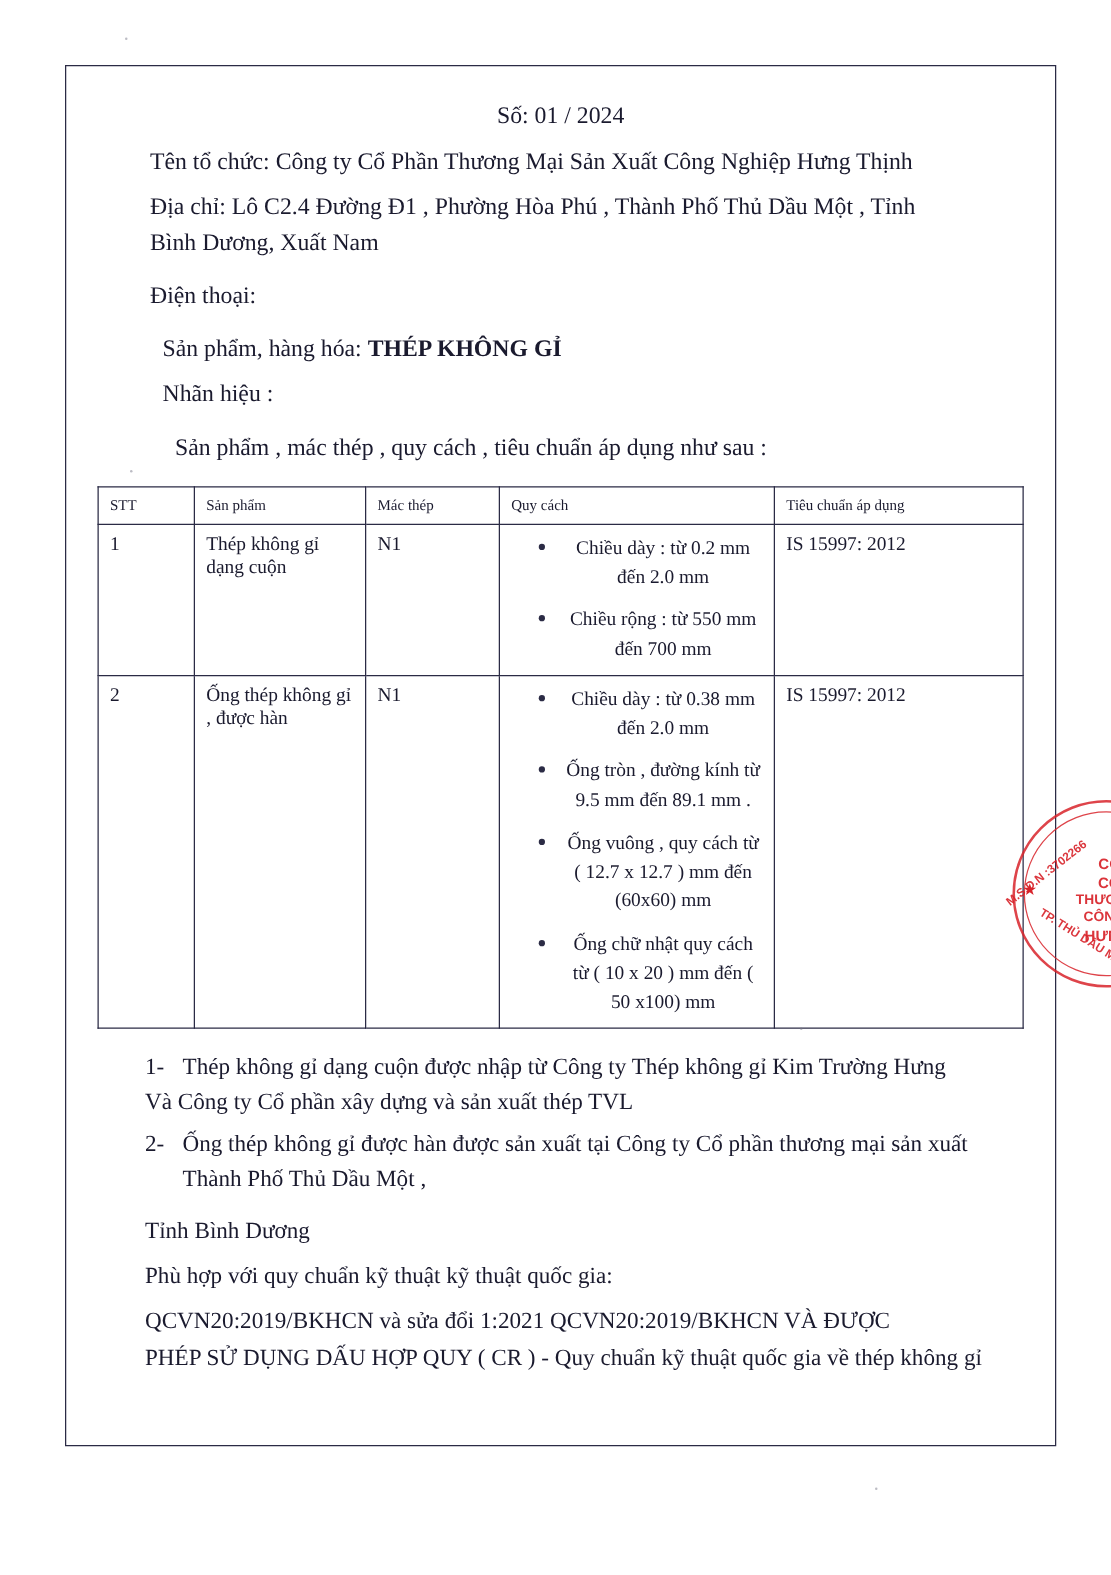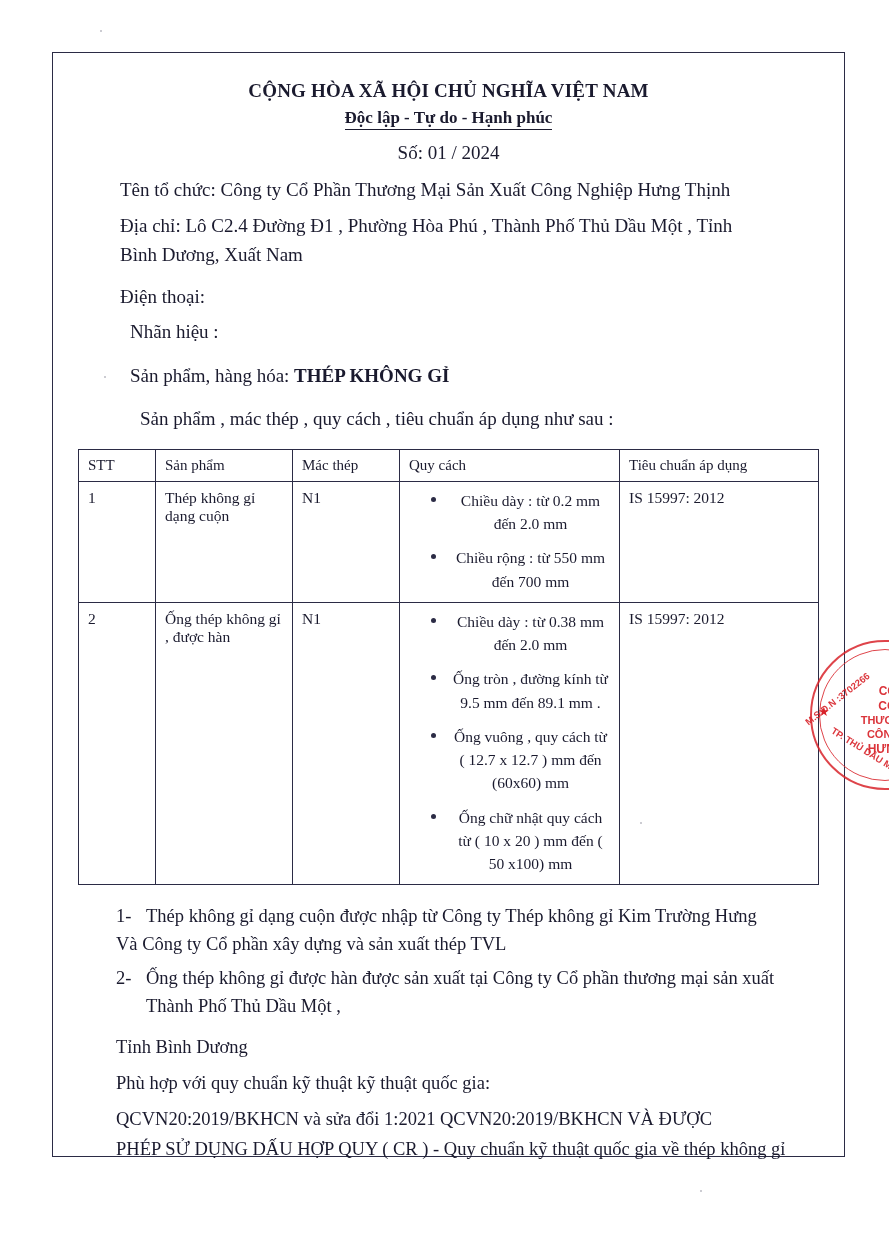--- a/index.html
+++ b/index.html
@@ -80,21 +80,21 @@
     font-size: 15.5px;
   }
   table.spec th, table.spec td {
     border: 1px solid #2b2b45;
     padding: 7px 9px;
     vertical-align: top;
     text-align: left;
     font-weight: normal;
   }
   table.spec th {
-    font-size: 15px;
+    font-size: 12px;
     margin-top: 32px;
   }
   .col-stt { width: 58px; text-align: center; }
   .col-sp { width: 118px; }
   .col-mac { width: 88px; text-align: center; }
   .col-qc { width: auto; }
   .col-tc { width: 180px; }
   td.center-cell { text-align: center; }
   .just { text-align: justify; }
   ul.bullets {
@@ -226,37 +226,33 @@
 </style>
 </head>
 <body>
 
 <div class="page">
 
   <div class="doc-border"></div>
 
   <div class="content">
 
-    <div class="center">
-      <div class="national-title">CỘNG HÒA XÃ HỘI CHỦ NGHĨA VIỆT NAM</div>
-      <div><span class="national-sub">Độc lập - Tự do - Hạnh phúc</span></div>
-    </div>
 
     <div class="center doc-number">Số: 01 / 2024</div>
 
     <div class="para indent-1">Tên tổ chức: Công ty Cổ Phần Thương Mại Sản Xuất Công Nghiệp Hưng Thịnh</div>
     <div class="para indent-1" style="margin-top:8px;">Địa chỉ: Lô C2.4 Đường Đ1 , Phường Hòa Phú , Thành Phố Thủ Dầu Một , Tỉnh</div>
     <div class="para indent-1" style="margin-top:2px;">Bình Dương, Xuất Nam</div>
     <div class="para indent-1" style="margin-top:14px;">Điện thoại:</div>
 
-    <div class="para indent-2" style="margin-top:8px;">Nhãn hiệu :</div>
     <div class="para indent-2" style="margin-top:16px;">
       <span>Sản phẩm, hàng hóa:</span>
       <span class="bold">THÉP KHÔNG GỈ</span>
     </div>
+    <div class="para indent-2" style="margin-top:8px;">Nhãn hiệu :</div>
     <div class="para indent-3" style="margin-top:16px;">Sản phẩm , mác thép , quy cách , tiêu chuẩn áp dụng như sau :</div>
 
     <table class="spec">
       <thead>
         <tr>
           <th class="col-stt">STT</th>
           <th class="col-sp">Sản phẩm</th>
           <th class="col-mac">Mác thép</th>
           <th class="col-qc">Quy cách</th>
           <th class="col-tc">Tiêu chuẩn áp dụng</th>

